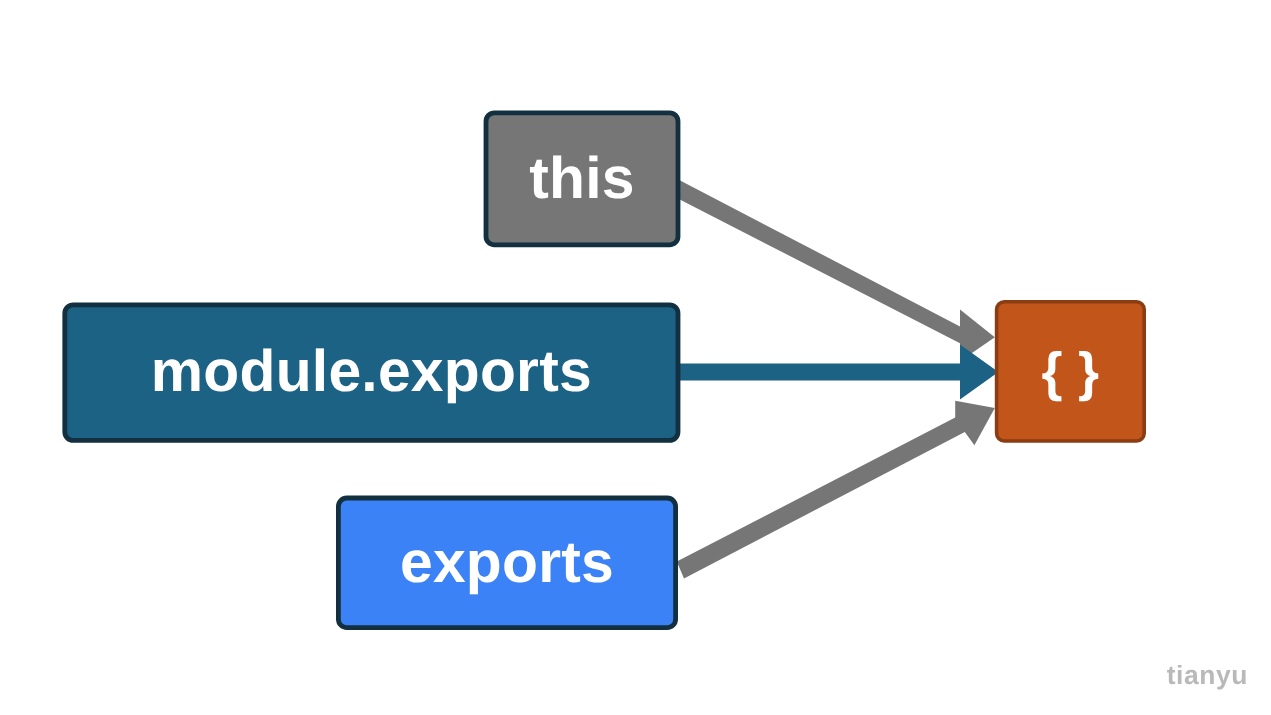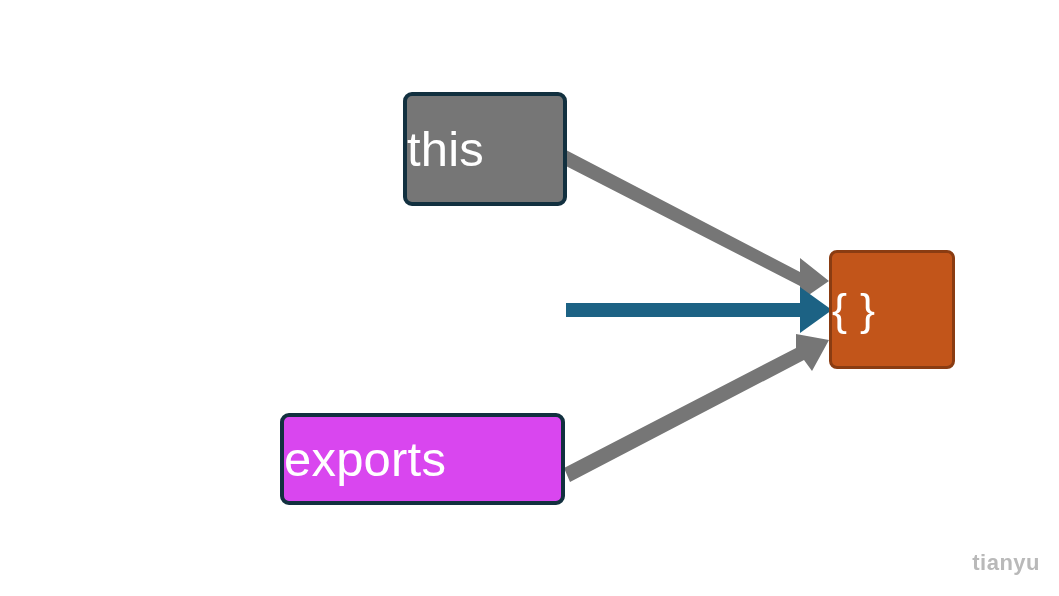--- a/index.html
+++ b/index.html
@@ -22,24 +22,24 @@
     left: 0;
     top: 0;
     width: 1059px;
     height: 596px;
   }
   .node {
     position: absolute;
     box-sizing: border-box;
     display: flex;
     align-items: center;
-    justify-content: flex-start;
+    justify-content: center;
     border-radius: 9px;
     color: #ffffff;
-    font-weight: normal;
+    font-weight: bold;
     letter-spacing: 0.2px;
     z-index: 3;
   }
   .node-label {
     display: block;
     line-height: 1;
     white-space: nowrap;
   }
 
   
@@ -62,22 +62,22 @@
     background: #1c6284;
     border: 4px solid #12303f;
     font-size: 49px;
   }
 
   
   #node-exports {
     left: 280px;
     top: 413px;
     width: 285px;
-    height: 92px;
-    background: #d946ef;
+    height: 112px;
+    background: #3b82f6;
     border: 4px solid #12303f;
     font-size: 49px;
   }
 
   
   #node-object {
     left: 829px;
     top: 250px;
     width: 126px;
     height: 119px;
@@ -115,20 +115,23 @@
 
     <g>
       <path d="M 564 468 L 796 348 L 796 334 L 829 340 L 812 371 L 804 360 L 570 482 Z" fill="#767676"></path>
     </g>
   </svg>
 
   <div class="node" id="node-this">
     <span class="node-label">this</span>
   </div>
 
+  <div class="node" id="node-module-exports">
+    <span class="node-label">module.exports</span>
+  </div>
 
   <div class="node" id="node-exports">
     <span class="node-label">exports</span>
   </div>
 
   <div class="node" id="node-object">
     <span class="node-label">{ }</span>
   </div>
 
   <div id="watermark">tianyu</div>

